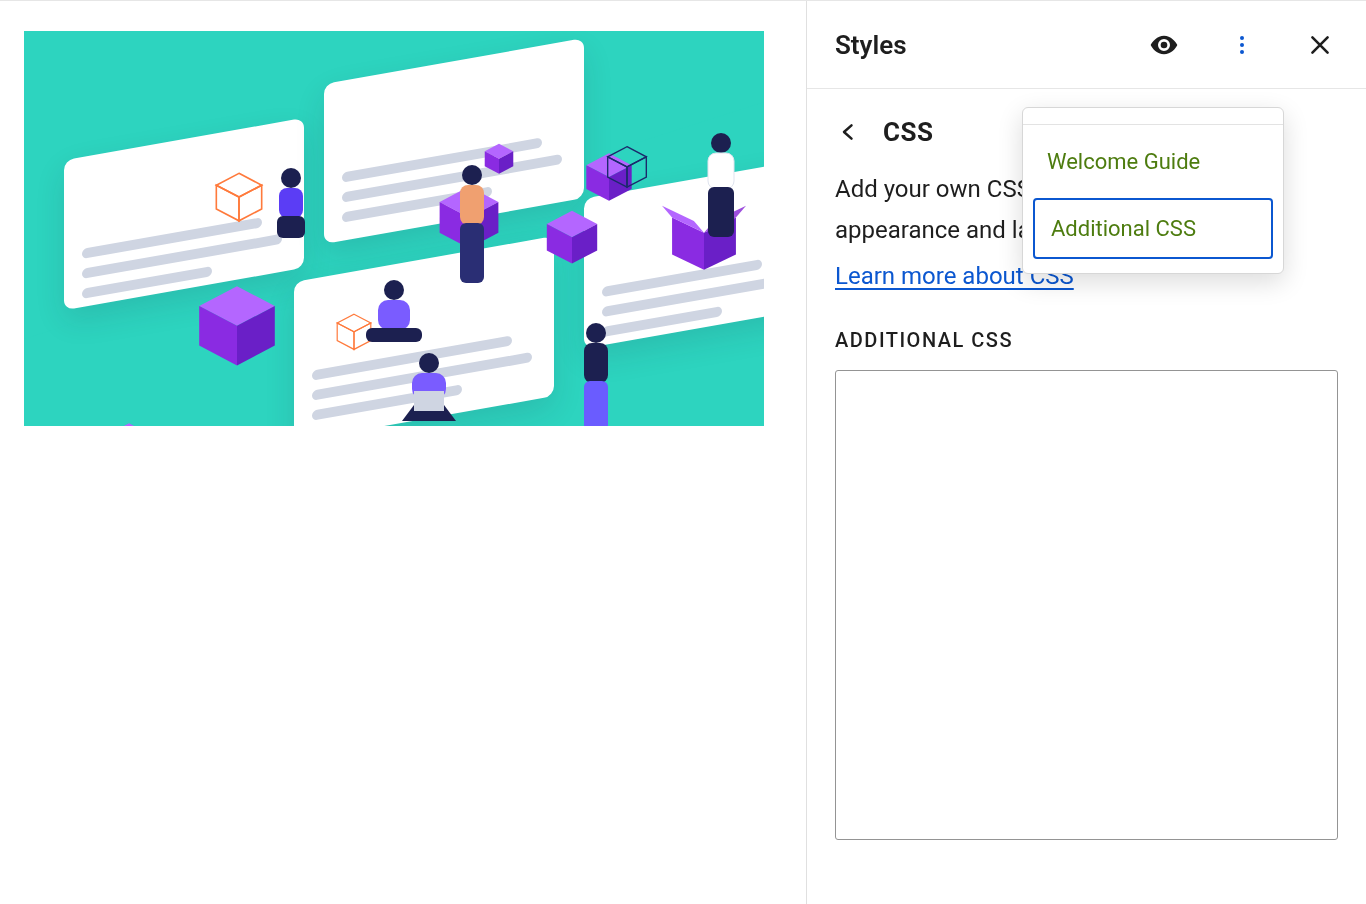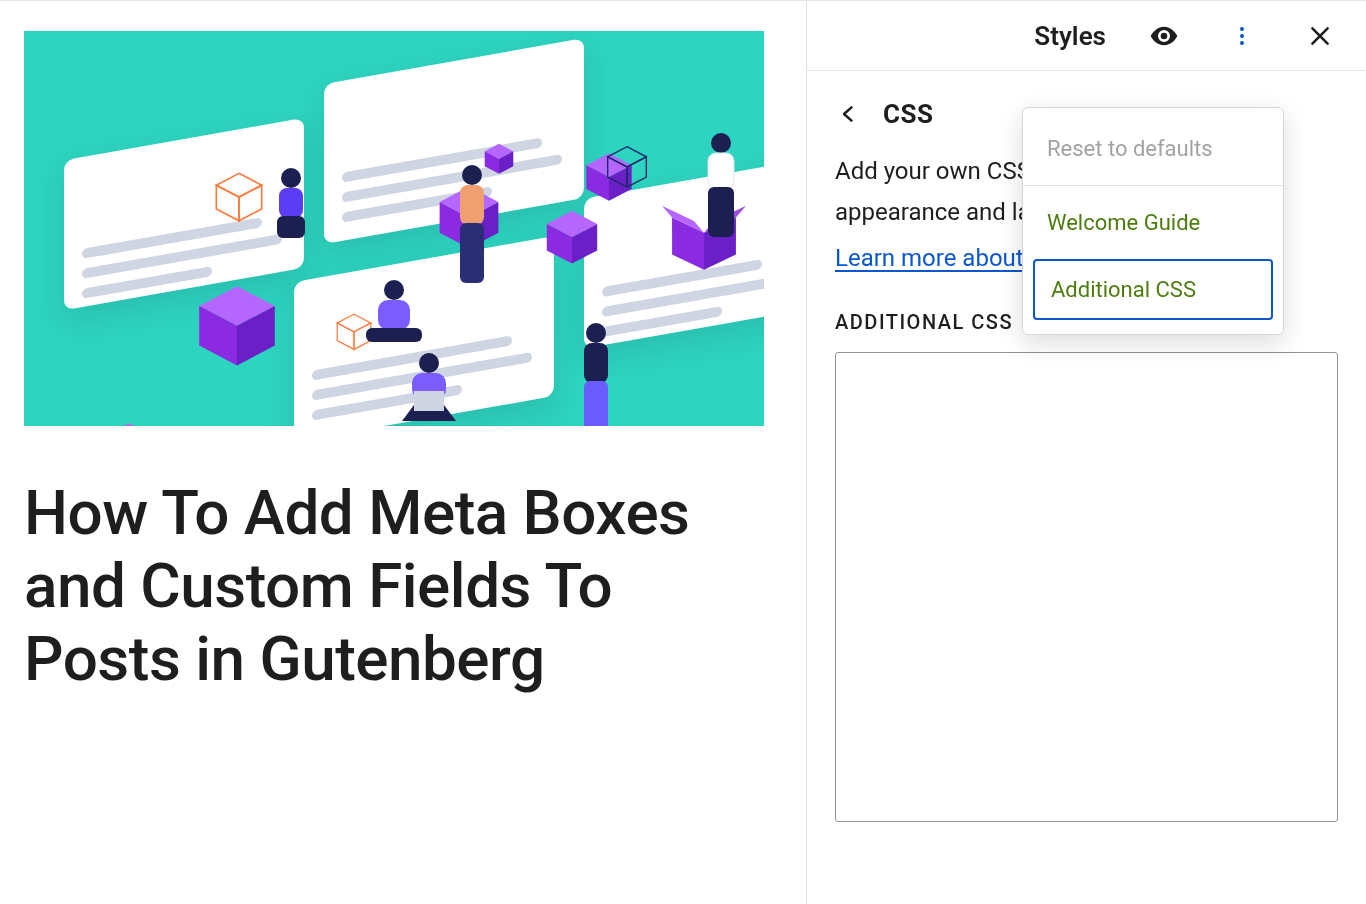--- a/index.html
+++ b/index.html
@@ -32,23 +32,23 @@
     margin-top: 50px;
     font-size: 62px;
     line-height: 1.18;
     font-weight: 500;
     letter-spacing: -0.5px;
     max-width: 720px;
   }
 
   
   .sb-header {
-    display:flex; align-items:center; justify-content:flex-end;
+    display:flex; align-items:center; justify-content:space-between;
     padding: 14px 28px; border-bottom:1px solid #e6e6e6;
-    height: 70px;
+    height: 88px;
     gap: 40px;
   }
   .sb-title { font-size: 26px; font-weight: 600; }
   .sb-header-actions { display:flex; align-items:center; gap: 42px; }
   .icon-btn { width:36px; height:36px; display:flex; align-items:center; justify-content:center; cursor:pointer; border-radius:4px; }
 
   
   .panel { padding: 28px 28px 0 28px; position:relative; }
   .panel-row { display:flex; align-items:center; gap:20px; margin-bottom: 22px; }
   .back-chevron { width:28px; height:28px; display:flex; align-items:center; justify-content:center; cursor:pointer; }
@@ -243,21 +243,20 @@
       </div>
       <div class="person" style="top:290px;left:542px;">
         <svg width="60" height="140" viewBox="0 0 60 140">
             <circle cx="30" cy="12" r="10" fill="#1c2050"></circle>
             <rect x="18" y="22" width="24" height="40" rx="8" fill="#1c2050"></rect>
             <rect x="18" y="60" width="24" height="60" rx="6" fill="#6a5cff"></rect>
           </svg>
       </div>
     </div>
 
-    <h1 class="headline">How To Add Meta Boxes and Custom Fields To Posts in Gutenberg</h1>
   </div>
 
   <aside class="sidebar">
     <div class="sb-header">
       <div class="sb-title">Styles</div>
       <div class="sb-header-actions">
         <div class="icon-btn">
           <svg width="32" height="32" viewBox="0 0 24 24">
               <path fill="#1e1e1e" d="M12 5c-5 0-9 4.5-10 7 1 2.5 5 7 10 7s9-4.5 10-7c-1-2.5-5-7-10-7zm0 11.5A4.5 4.5 0 1 1 16.5 12 4.5 4.5 0 0 1 12 16.5zm0-7A2.5 2.5 0 1 0 14.5 12 2.5 2.5 0 0 0 12 9.5z"></path>
             </svg>
@@ -288,19 +287,18 @@
       </div>
 
       <p class="panel-desc">Add your own CSS to customize the appearance and layout of your site.</p>
       <a class="panel-link">Learn more about CSS</a>
 
       <div class="section-label">ADDITIONAL CSS</div>
       <textarea class="css-box" style=""></textarea>
     </div>
 
     <div class="popover">
-      <div class="menu-item disabled">Reset to defaults</div>
       <div class="menu-divider"></div>
       <div class="menu-item">Welcome Guide</div>
       <div class="menu-item selected">Additional CSS</div>
     </div>
   </aside>
 </div>
 
 </body></html>

